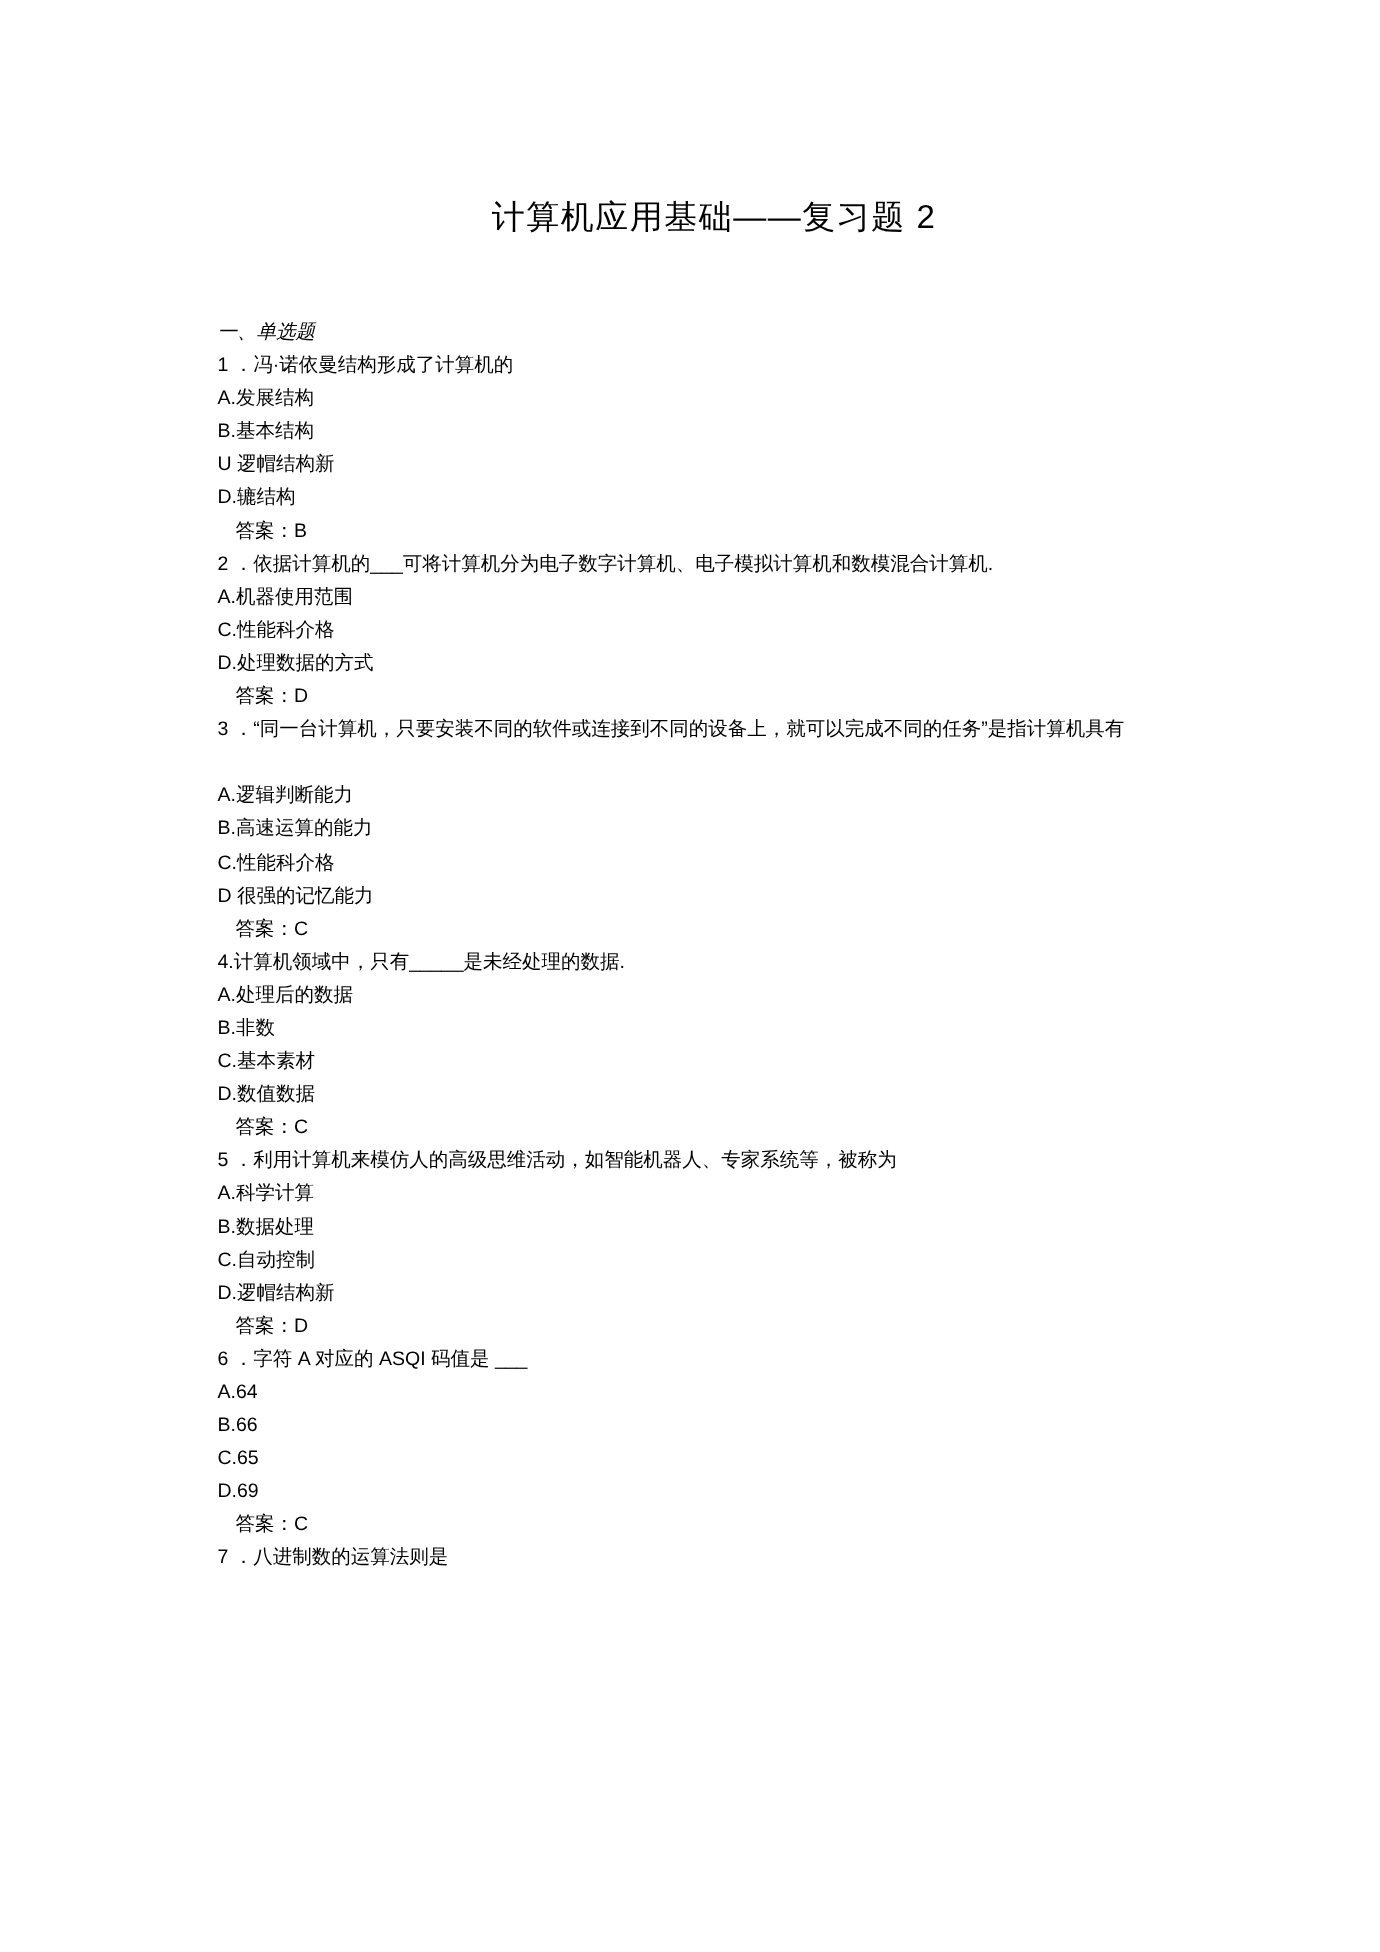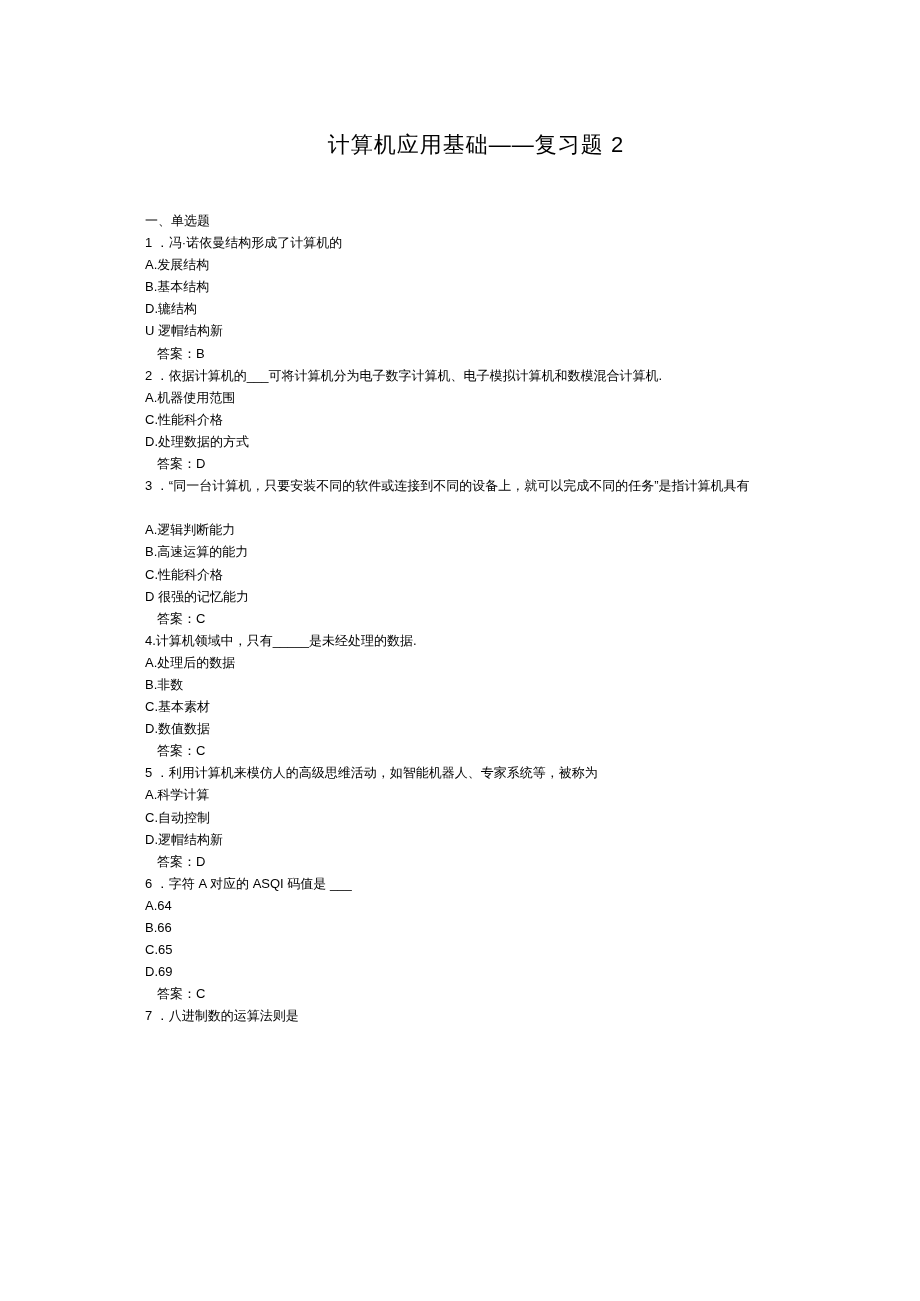--- a/index.html
+++ b/index.html
@@ -21,20 +21,21 @@
       letter-spacing: 1px;
     }
     .line {
       font-size: 13px;
       line-height: 1.7;
       color: #000;
     }
     .section-heading {
       font-size: 13px;
       line-height: 1.7;
+      font-style: italic;
     }
     .question-stem {
       font-size: 13px;
       line-height: 1.7;
     }
     .option {
       font-size: 13px;
       line-height: 1.7;
     }
     .answer {
@@ -47,22 +48,22 @@
 <body>
 
 <div class="page">
   <div class="title">计算机应用基础——复习题 2</div>
   <div class="section-heading">一、单选题</div>
 
   <div>
     <div class="question-stem"><span>1</span>&nbsp;<span>．冯·诺依曼结构形成了计算机的</span></div>
     <div class="option">A.发展结构</div>
     <div class="option">B.基本结构</div>
+    <div class="option">U 逻帽结构新</div>
     <div class="option">D.辘结构</div>
-    <div class="option">U 逻帽结构新</div>
     <div class="answer">答案：B</div>
   </div>
 
   <div>
     <div class="question-stem"><span>2</span>&nbsp;<span>．依据计算机的___可将计算机分为电子数字计算机、电子模拟计算机和数模混合计算机.</span></div>
     <div class="option">A.机器使用范围</div>
     <div class="option">C.性能科介格</div>
     <div class="option">D.处理数据的方式</div>
     <div class="answer">答案：D</div>
   </div>
@@ -82,20 +83,21 @@
     <div class="option">A.处理后的数据</div>
     <div class="option">B.非数</div>
     <div class="option">C.基本素材</div>
     <div class="option">D.数值数据</div>
     <div class="answer">答案：C</div>
   </div>
 
   <div>
     <div class="question-stem"><span>5</span>&nbsp;<span>．利用计算机来模仿人的高级思维活动，如智能机器人、专家系统等，被称为</span></div>
     <div class="option">A.科学计算</div>
+    <div class="option">B.数据处理</div>
     <div class="option">C.自动控制</div>
     <div class="option">D.逻帽结构新</div>
     <div class="answer">答案：D</div>
   </div>
 
   <div>
     <div class="question-stem"><span>6</span>&nbsp;<span>．字符 A 对应的 ASQI 码值是 ___</span></div>
     <div class="option">A.64</div>
     <div class="option">B.66</div>
     <div class="option">C.65</div>

